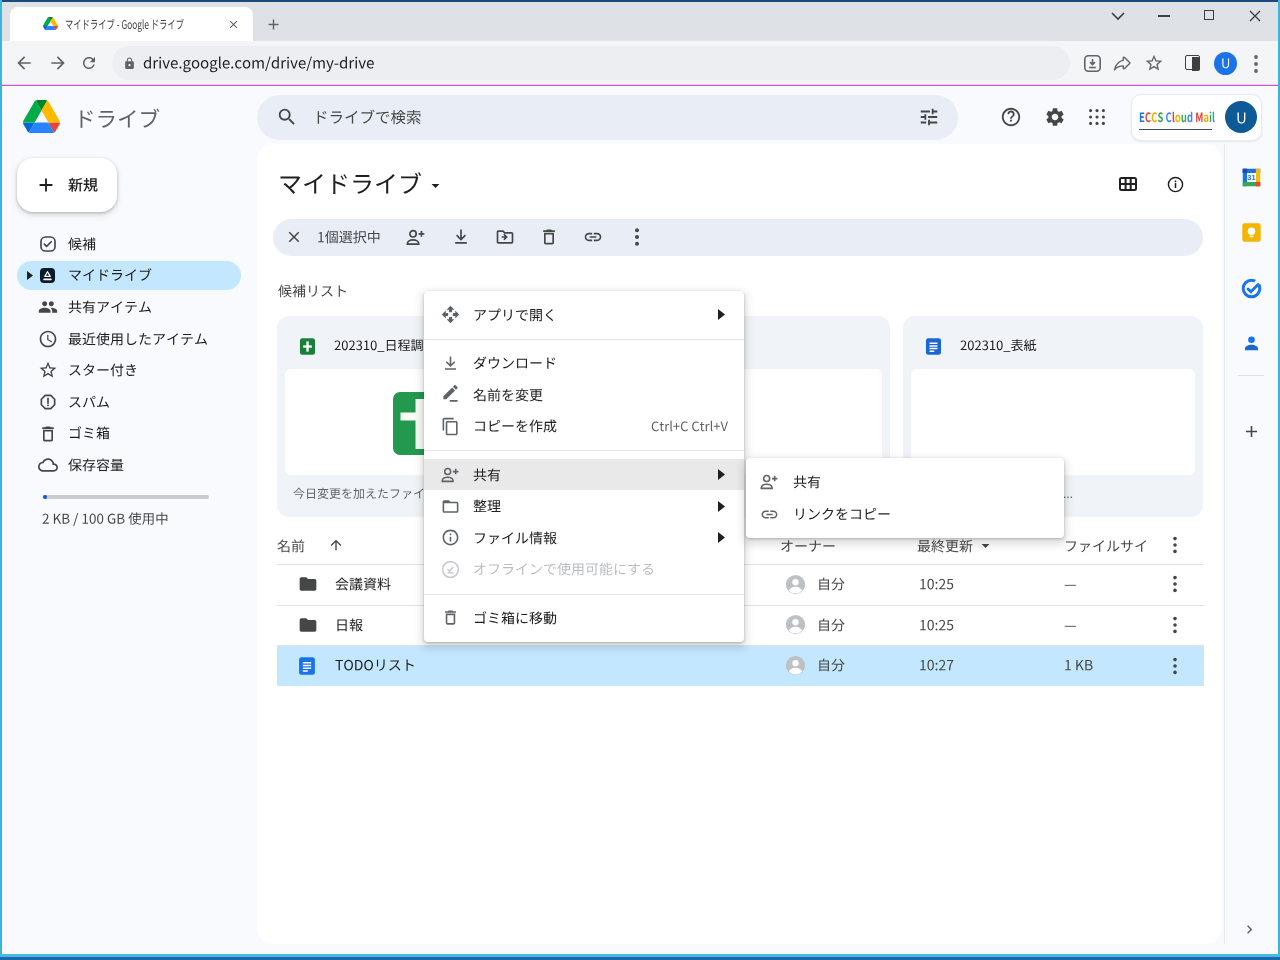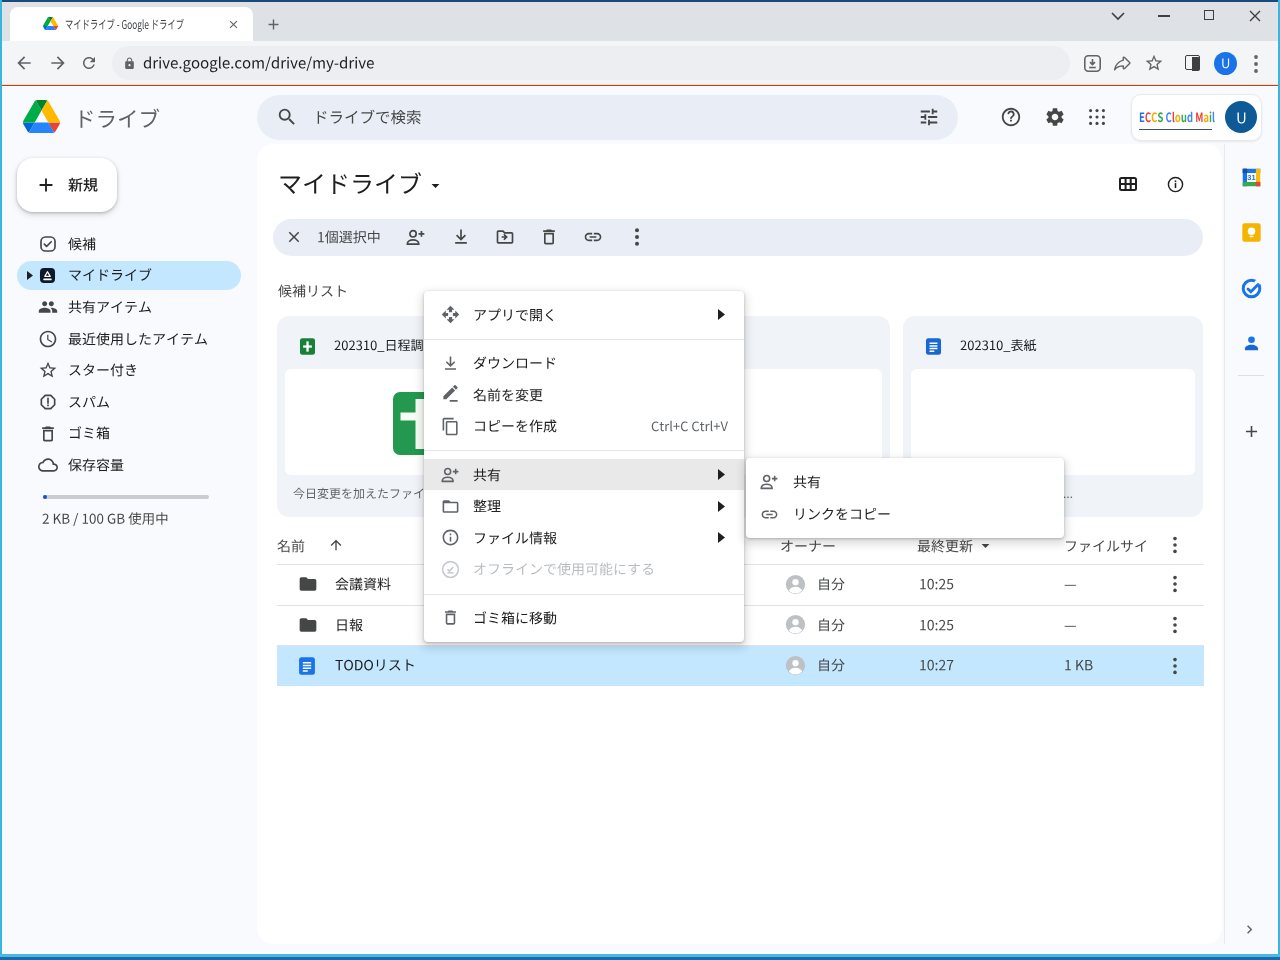--- a/index.html
+++ b/index.html
@@ -1,13 +1,13 @@
 <!DOCTYPE html>
 <html><head><meta charset="utf-8"><style>html,body{margin:0;padding:0;width:1280px;height:960px;overflow:hidden;font-family:"Liberation Sans",sans-serif;}*{box-sizing:border-box}</style></head><body>
-<div style="position:relative;width:1280px;height:812px;background:#c2410c">
+<div style="position:relative;width:1280px;height:812px;background:#d946ef">
     <svg width="0" height="0" style="position:absolute">
       <defs>
         <path id="g0" d="M928.79 634.09Q921.67 626.19 915.02 618.35Q908.38 610.51 903.82 603.17Q875.65 557.22 836.09 502.97Q796.53 448.71 746.83 391.82Q697.14 334.93 638.56 279.77Q579.99 224.61 513.18 176.68L451.34 232.35Q511.81 273.94 564.93 323.14Q618.04 372.34 662.50 422.62Q706.95 472.90 740.33 518.83Q773.71 564.76 793.32 600.59Q773.71 600.59 736.00 600.59Q698.29 600.59 648.12 600.59Q597.94 600.59 542.55 600.59Q487.15 600.59 432.48 600.59Q377.80 600.59 330.68 600.59Q283.56 600.59 250.42 600.59Q217.29 600.59 205 600.59Q185.60 600.59 165.98 599.70Q146.36 598.81 129.74 597.73Q113.12 596.64 103.34 595.25V684.74Q116.95 683.35 133.96 681.26Q150.97 679.18 169.48 678.29Q188 677.40 205 677.40Q215.73 677.40 248.36 677.40Q281 677.40 327.90 677.40Q374.80 677.40 429.54 677.40Q484.27 677.40 540.62 677.40Q596.96 677.40 648.48 677.40Q699.99 677.40 739.85 677.40Q779.70 677.40 801.26 677.40Q844.03 677.40 865.51 684.91ZM457.62 159.41Q435.01 182.02 404.35 209.96Q373.69 237.90 340.84 266.23Q307.98 294.56 278.76 318.48Q249.54 342.39 229.20 356.34L293.77 408.50Q310.89 396.16 339.11 373.55Q367.33 350.94 400.68 323.19Q434.04 295.45 467.17 266.01Q500.31 236.57 527.26 210.40Q558.82 179.62 593.29 143.64Q627.77 107.67 658.83 73.80Q689.89 39.94 711.23 13.21L638.37 -44.67Q620.03 -18.94 589.58 16.39Q559.13 51.73 524.27 89.38Q489.40 127.02 457.62 159.41Z"></path>
         <path id="g1" d="M86.20 361.30Q215.88 396.30 327.85 446.18Q439.81 496.06 522.59 547.67Q575.42 580.50 624.85 619.23Q674.27 657.96 718.31 699.80Q762.34 741.64 796.39 783.30L863.35 720.51Q820.62 676.34 771.66 633.42Q722.70 590.49 668.21 550.85Q613.73 511.20 555.34 474.37Q500.39 440.76 431.21 406.07Q362.04 371.37 284.15 340.07Q206.26 308.76 125.82 283.32ZM506.52 506.26 592.69 532.07V75.92Q592.69 57.41 593.38 36.23Q594.08 15.04 595.47 -2.93Q596.86 -20.92 599.03 -30.65H500.96Q502.35 -20.92 503.74 -2.93Q505.13 15.04 505.83 36.23Q506.52 57.41 506.52 75.92Z"></path>
         <path id="g2" d="M656.35 719.57Q668.91 701.84 685.91 675.45Q702.91 649.06 719.32 621.03Q735.74 593.01 747.35 568.79L690.09 542.70Q677.75 569.16 663.42 595.60Q649.09 622.04 633.46 647.59Q617.82 673.14 600.87 695.26ZM776.88 769.86Q790.44 752.52 807.63 726.52Q824.83 700.52 842.05 672.69Q859.27 644.86 870.88 621.64L814.80 593.99Q802.07 620.45 786.85 646.39Q771.63 672.33 755.49 697.29Q739.36 722.26 722.41 743.99ZM305.15 75.24Q305.15 89.31 305.15 131.37Q305.15 173.43 305.15 231.95Q305.15 290.48 305.15 355.33Q305.15 420.19 305.15 481.15Q305.15 542.12 305.15 588.86Q305.15 635.60 305.15 656.60Q305.15 678.07 303.37 707.97Q301.59 737.87 297.42 760.99H395.54Q393.15 738.48 390.87 708.83Q388.59 679.19 388.59 656.60Q388.59 617.92 388.59 563.24Q388.59 508.57 388.59 447.30Q388.59 386.03 388.89 325.33Q389.20 264.64 389.20 212.32Q389.20 160.01 389.20 123.44Q389.20 86.87 389.20 75.24Q389.20 59.80 389.78 38.09Q390.37 16.39 392.15 -5.07Q393.93 -26.53 395.32 -43.43H298.64Q301.81 -19.36 303.48 13.96Q305.15 47.29 305.15 75.24ZM370.89 498.50Q420.28 484.28 479.92 463.78Q539.57 443.28 601.13 419.97Q662.69 396.67 718.49 373.14Q774.30 349.62 815.62 328.96L780.78 244.13Q738.17 267.35 684.40 291.29Q630.63 315.23 574.03 337.87Q517.43 360.50 464.66 378.92Q411.89 397.33 370.89 410.11Z"></path>
         <path id="g3" d="M231.19 744.62Q250.97 742.23 274.02 741.03Q297.07 739.84 320.63 739.84Q336.36 739.84 375.86 739.84Q415.36 739.84 465.60 739.84Q515.85 739.84 566.20 739.84Q616.56 739.84 656.60 739.84Q696.65 739.84 714.26 739.84Q737.65 739.84 762.07 741.03Q786.48 742.23 804.82 744.62V661.81Q786.87 663.81 762.54 664.20Q738.21 664.59 712.87 664.59Q696.26 664.59 656.63 664.59Q617 664.59 566.75 664.59Q516.51 664.59 466.26 664.59Q416.02 664.59 376.60 664.59Q337.19 664.59 320.63 664.59Q298.07 664.59 274.91 663.90Q251.75 663.20 231.19 661.81ZM878.13 481.31Q874.57 474.58 870.51 466.07Q866.45 457.56 864.67 451.61Q845.16 377.78 809.94 303.40Q774.72 229.02 718.72 167.63Q640.45 81.58 548.47 33.60Q456.50 -14.38 361.11 -41.16L299.27 29.96Q405.29 51.91 496.37 98.82Q587.44 145.74 651.20 213.16Q696.74 261.14 726.48 320.70Q756.21 380.27 769.82 434.40Q759.43 434.40 728.53 434.40Q697.62 434.40 653.86 434.40Q610.10 434.40 559.51 434.40Q508.92 434.40 457.67 434.40Q406.41 434.40 361.81 434.40Q317.21 434.40 284.82 434.40Q252.43 434.40 239.19 434.40Q221.41 434.40 195.08 433.71Q168.75 433.01 141.46 430.62V514.65Q169.14 512.26 194.10 510.56Q219.07 508.87 239.19 508.87Q250.09 508.87 281.00 508.87Q311.92 508.87 356.02 508.87Q400.12 508.87 450.85 508.87Q501.58 508.87 552.62 508.87Q603.66 508.87 647.96 508.87Q692.25 508.87 723.58 508.87Q754.91 508.87 765.81 508.87Q783.22 508.87 798.01 510.84Q812.80 512.82 821.14 516.60Z"></path>
         <path id="g4" d="M755.51 831.31Q767.68 814.36 782.59 790.36Q797.51 766.36 811.53 742.44Q825.56 718.53 835.39 699.31L779.69 674.78Q769.69 695.17 756.17 719.19Q742.64 743.21 728.12 766.82Q713.59 790.43 700.81 808.39ZM884.43 856.70Q896.82 840.14 911.82 816.55Q926.82 792.97 941.54 768.66Q956.26 744.36 966.48 724.92L910.78 700.60Q894.17 731.60 871.95 769.91Q849.73 808.21 829.34 833.78ZM845.77 651.12Q840.82 640.60 837.37 628.39Q833.92 616.17 830.75 601.00Q822.97 561.73 809.86 513.88Q796.75 466.02 778.14 415.69Q759.53 365.36 735.33 318.08Q711.14 270.80 681.58 232.29Q635.97 174.12 579.65 123.98Q523.34 73.83 451.5 33.77Q379.65 -6.28 288 -35.28L220.04 39.57Q317.38 64.40 388.86 100.01Q460.33 135.62 514.25 181.34Q568.16 227.06 609.99 280.33Q645.65 325.82 672.23 383.43Q698.80 441.04 716.46 499.57Q734.12 558.10 740.73 606.03Q726.34 606.03 687.44 606.03Q648.53 606.03 595.66 606.03Q542.79 606.03 485.01 606.03Q427.22 606.03 374.38 606.03Q321.53 606.03 282.59 606.03Q243.65 606.03 229.36 606.03Q199.68 606.03 174.47 605.14Q149.25 604.25 129.86 602.86V691.52Q144.03 690.13 160.71 688.43Q177.39 686.74 195.68 685.85Q213.97 684.96 229.97 684.96Q241.87 684.96 272.59 684.96Q303.31 684.96 345.91 684.96Q388.51 684.96 436.86 684.96Q485.20 684.96 533.05 684.96Q580.89 684.96 622.41 684.96Q663.92 684.96 692.97 684.96Q722.02 684.96 731.36 684.96Q742.87 684.96 756.98 685.85Q771.08 686.74 784.93 690.30Z"></path>
         <path id="g5" d="M46.34 244.68V314.79H302.50V244.68Z"></path>
         <path id="g6" d="M388.67 -13.39Q292.38 -13.39 217.72 32.04Q143.07 77.48 100.58 162.48Q58.09 247.48 58.09 366.17Q58.09 454.90 83.13 525.26Q108.17 595.63 153.48 645.02Q198.80 694.41 259.92 720.41Q321.04 746.41 394.21 746.41Q470.72 746.41 522.09 717.82Q573.47 689.24 605.37 656.12L554.68 596.40Q526.68 625.06 489.38 645.22Q452.09 665.38 396.55 665.38Q322.64 665.38 267.94 629.34Q213.24 593.30 183.25 526.86Q153.26 460.41 153.26 368.51Q153.26 276.21 181.86 208.76Q210.46 141.32 265.11 104.67Q319.76 68.02 397.91 68.02Q437.43 68.02 472.90 79.42Q508.36 90.83 529.51 110.81V302.78H374.31V379.86H615.32V71.51Q579.37 35.12 520.88 10.86Q462.40 -13.39 388.67 -13.39Z"></path>
         <path id="g7" d="M303.14 -13.39Q236.63 -13.39 179.03 20.28Q121.43 53.95 86.51 117.59Q51.58 181.24 51.58 270.97Q51.58 361.92 86.51 425.67Q121.43 489.43 179.03 523.10Q236.63 556.77 303.14 556.77Q352.87 556.77 398.29 537.68Q443.72 518.60 478.75 481.93Q513.79 445.26 534.04 392.09Q554.30 338.92 554.30 270.97Q554.30 181.24 519.07 117.59Q483.84 53.95 426.74 20.28Q369.65 -13.39 303.14 -13.39ZM303.14 62.90Q350.17 62.90 385.69 88.91Q421.22 114.93 440.98 161.82Q460.74 208.72 460.74 270.97Q460.74 333.82 440.98 380.83Q421.22 427.83 385.69 454.15Q350.17 480.47 303.14 480.47Q256.11 480.47 220.58 454.15Q185.05 427.83 165.40 380.83Q145.75 333.82 145.75 270.97Q145.75 208.72 165.40 161.82Q185.05 114.93 220.58 88.91Q256.11 62.90 303.14 62.90Z"></path>

